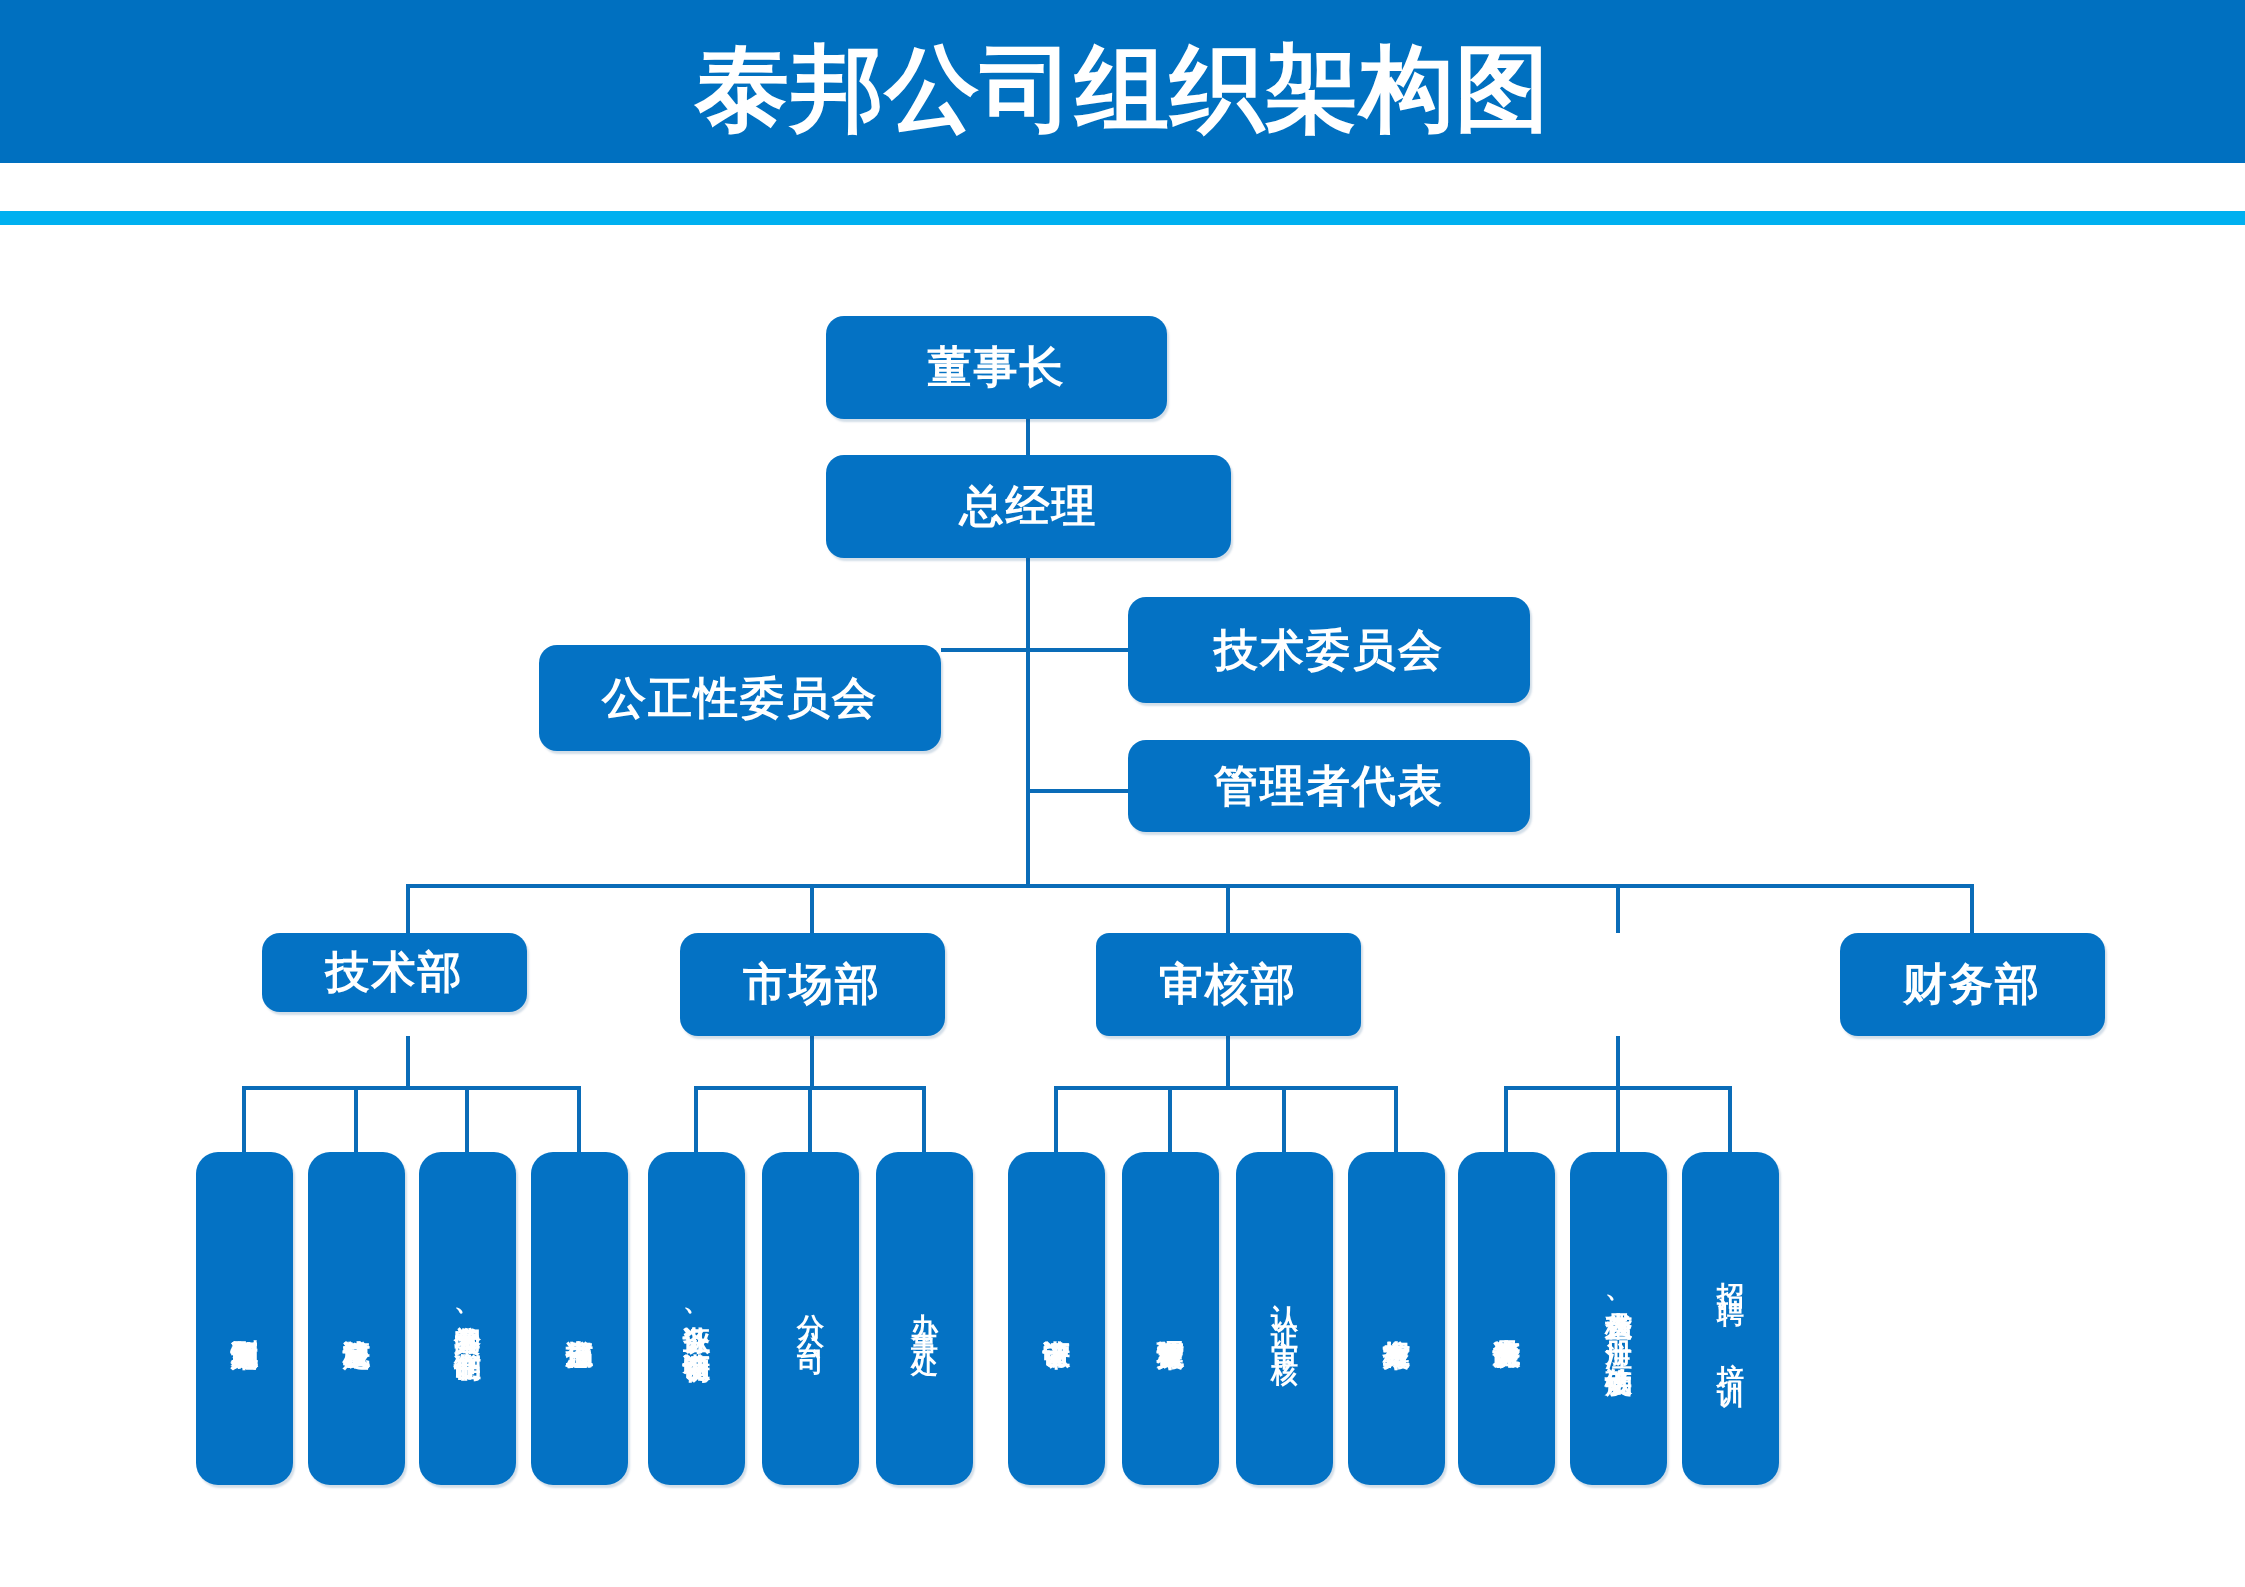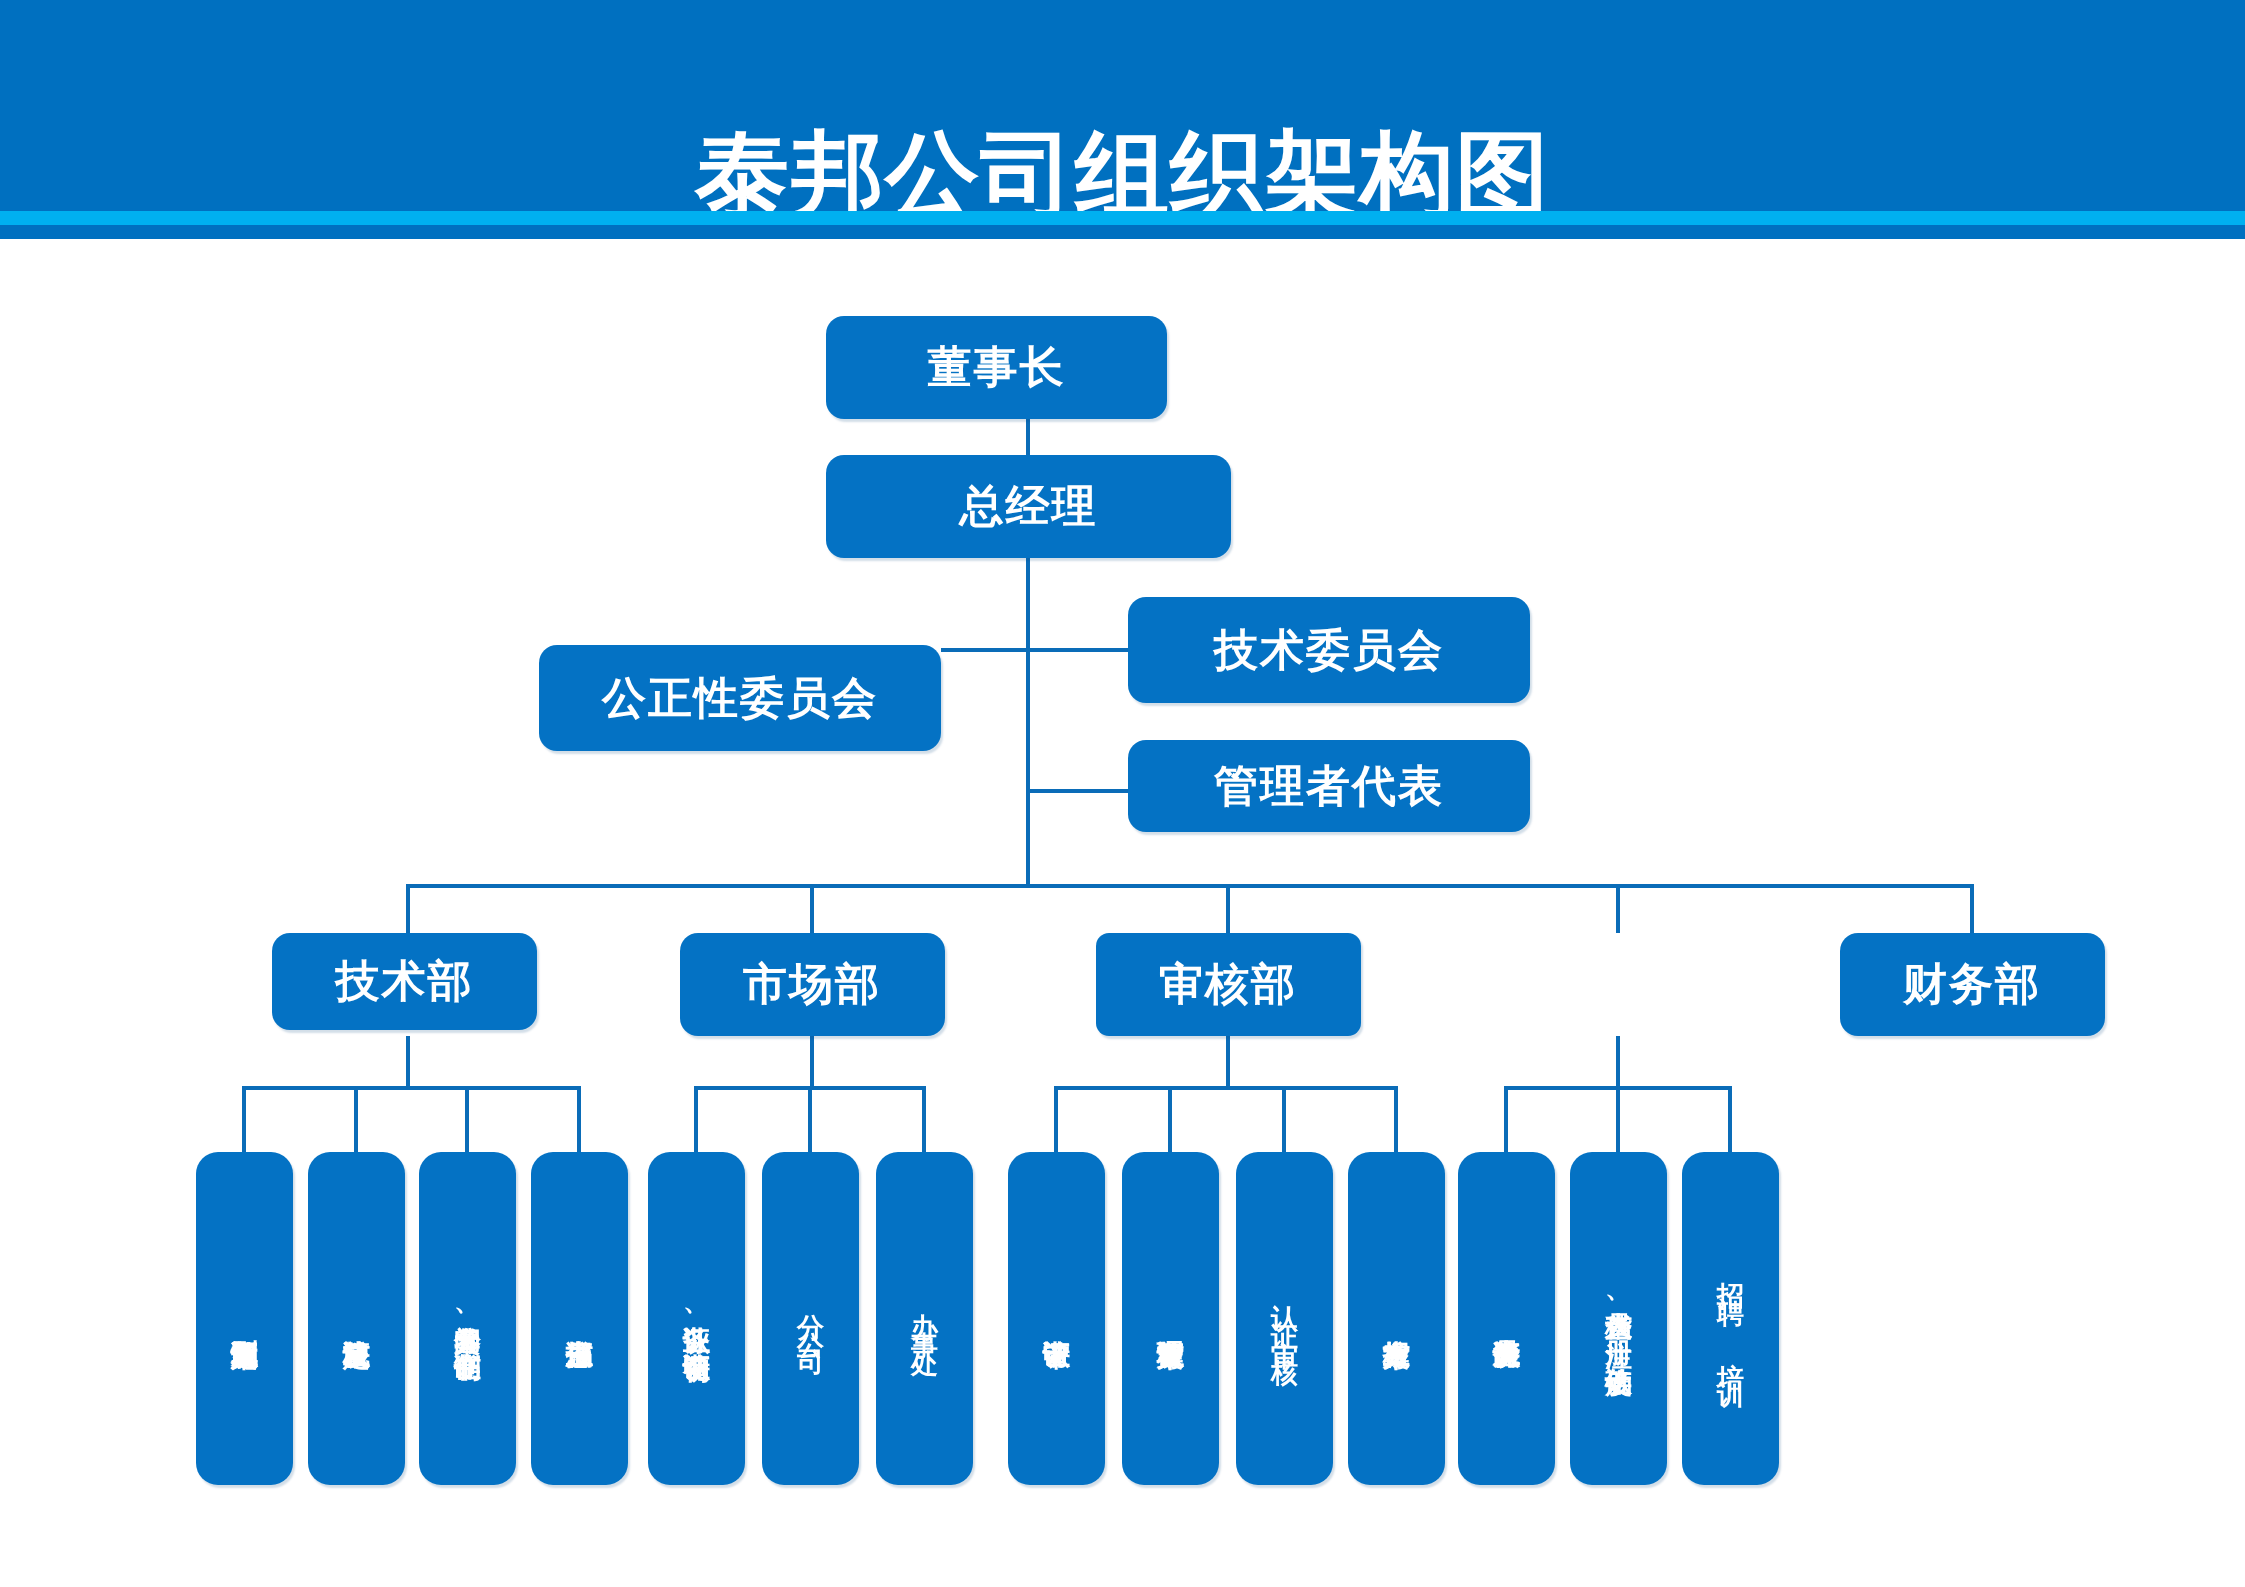--- a/index.html
+++ b/index.html
@@ -9,23 +9,23 @@
     --line:#0a6cb8;
   }
   *{margin:0;padding:0;box-sizing:border-box;}
   html,body{background:#ffffff;}
   body{
     font-family:"Liberation Sans","DejaVu Sans",sans-serif;
     width:2245px;height:1587px;position:relative;overflow:hidden;
   }
   .page{position:absolute;inset:0;width:2245px;height:1587px;background:#ffffff;}
   .banner{
-    position:absolute;left:0;top:0;width:2245px;height:239px;
+    position:absolute;left:0;top:0;width:2245px;height:163px;
     background:var(--banner);
-    display:flex;align-items:flex-end;justify-content:center;
+    display:flex;align-items:center;justify-content:center;
   }
   .banner h1{
     color:#ffffff;font-size:94px;font-weight:bold;letter-spacing:1px;
     padding-top:16px;white-space:nowrap;
   }
   .strip{position:absolute;left:0;top:211px;width:2245px;height:14px;background:var(--strip);}
   .chart{position:absolute;left:0;top:225px;width:2245px;height:1362px;}
   .line{position:absolute;background:var(--line);}
   .node{
     position:absolute;background:var(--box);color:#ffffff;font-weight:bold;
@@ -88,21 +88,21 @@
     <div class="line" style="left:1504px;top:861px;width:4px;height:66px;"></div>
     <div class="line" style="left:1616px;top:861px;width:4px;height:66px;"></div>
     <div class="line" style="left:1728px;top:861px;width:4px;height:66px;"></div>
 
     <div class="node" style="left:826px;top:91px;width:341px;height:103px;">董事长</div>
     <div class="node" style="left:826px;top:230px;width:405px;height:103px;">总经理</div>
     <div class="node" style="left:539px;top:372px;width:402px;height:106px;margin-top:48px;">公正性委员会</div>
     <div class="node" style="left:1128px;top:372px;width:402px;height:106px;">技术委员会</div>
     <div class="node" style="left:1128px;top:515px;width:402px;height:92px;">管理者代表</div>
 
-    <div class="node" style="left:272px;top:708px;width:265px;height:97px;">技术部</div>
+    <div class="node" style="left:262px;top:708px;width:265px;height:79px;">技术部</div>
     <div class="node" style="left:679.5px;top:708px;width:265px;height:103px;">市场部</div>
     <div class="node" style="left:1095.5px;top:708px;width:265px;height:103px;border-radius:13px;">审核部</div>
     <div class="node" style="left:1839.5px;top:708px;width:265px;height:103px;">财务部</div>
 
     <div class="node leaf" style="left:195.5px;top:927px;width:97px;height:333px;">认证规则和认证方案制定</div>
     <div class="node leaf" style="left:307.5px;top:927px;width:97px;height:333px;">认证决定或复核</div>
     <div class="node leaf" style="left:418.5px;top:927px;width:97px;height:333px;">案卷分阅、证书制作</div>
     <div class="node leaf" style="left:530.5px;top:927px;width:97px;height:333px;">证书信息上报</div>
 
     <div class="node leaf" style="left:647.5px;top:927px;width:97px;height:333px;">认证业务、认证申请初评</div>

